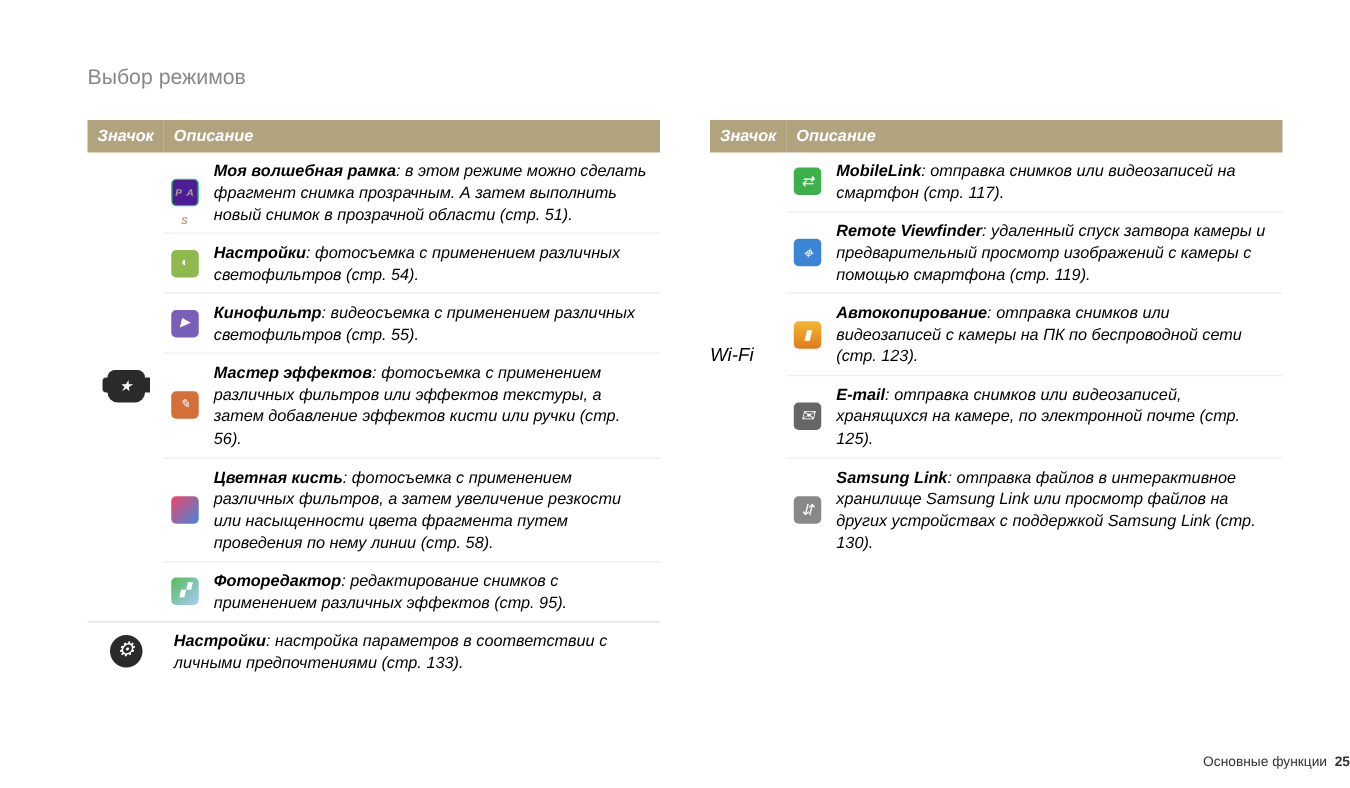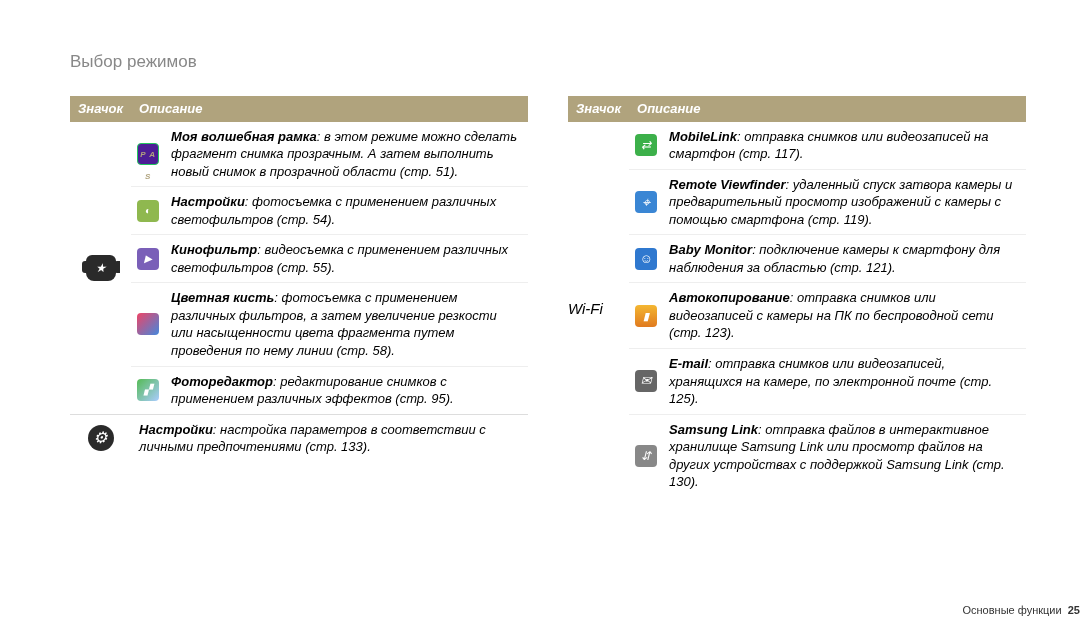--- a/index.html
+++ b/index.html
@@ -176,20 +176,24 @@
                 </tr>
                 <tr>
                   <td class="sub-icon"><span class="ic ic-photofilter"></span></td>
                   <td><strong>Настройки</strong><span>: фотосъемка с применением различных светофильтров (стр. 54).</span></td>
                 </tr>
                 <tr>
                   <td class="sub-icon"><span class="ic ic-moviefilter"></span></td>
                   <td><strong>Кинофильтр</strong><span>: видеосъемка с применением различных светофильтров (стр. 55).</span></td>
                 </tr>
                 <tr>
+                  <td class="sub-icon"><span class="ic ic-effects"></span></td>
+                  <td><strong>Мастер эффектов</strong><span>: фотосъемка с применением различных фильтров или эффектов текстуры, а затем добавление эффектов кисти или ручки (стр. 56).</span></td>
+                </tr>
+                <tr>
                   <td class="sub-icon"><span class="ic ic-brush"></span></td>
                   <td><strong>Цветная кисть</strong><span>: фотосъемка с применением различных фильтров, а затем увеличение резкости или насыщенности цвета фрагмента путем проведения по нему линии (стр. 58).</span></td>
                 </tr>
                 <tr>
                   <td class="sub-icon"><span class="ic ic-editor"></span></td>
                   <td><strong>Фоторедактор</strong><span>: редактирование снимков с применением различных эффектов (стр. 95).</span></td>
                 </tr>
               </tbody>
                 </table>
             </td>
@@ -218,24 +222,20 @@
                 <tbody>
                     <tr>
                   <td class="sub-icon"><span class="ic ic-mobilelink"></span></td>
                   <td><strong>MobileLink</strong><span>: отправка снимков или видеозаписей на смартфон (стр. 117).</span></td>
                 </tr>
                 <tr>
                   <td class="sub-icon"><span class="ic ic-rvf"></span></td>
                   <td><strong>Remote Viewfinder</strong><span>: удаленный спуск затвора камеры и предварительный просмотр изображений с камеры с помощью смартфона (стр. 119).</span></td>
                 </tr>
                 <tr>
-                  <td class="sub-icon"><span class="ic ic-baby"></span></td>
-                  <td><strong>Baby Monitor</strong><span>: подключение камеры к смартфону для наблюдения за областью (стр. 121).</span></td>
-                </tr>
-                <tr>
                   <td class="sub-icon"><span class="ic ic-auto"></span></td>
                   <td><strong>Автокопирование</strong><span>: отправка снимков или видеозаписей с камеры на ПК по беспроводной сети (стр. 123).</span></td>
                 </tr>
                 <tr>
                   <td class="sub-icon"><span class="ic ic-email"></span></td>
                   <td><strong>E-mail</strong><span>: отправка снимков или видеозаписей, хранящихся на камере, по электронной почте (стр. 125).</span></td>
                 </tr>
                 <tr>
                   <td class="sub-icon"><span class="ic ic-slink"></span></td>
                   <td><strong>Samsung Link</strong><span>: отправка файлов в интерактивное хранилище Samsung Link или просмотр файлов на других устройствах с поддержкой Samsung Link (стр. 130).</span></td>

